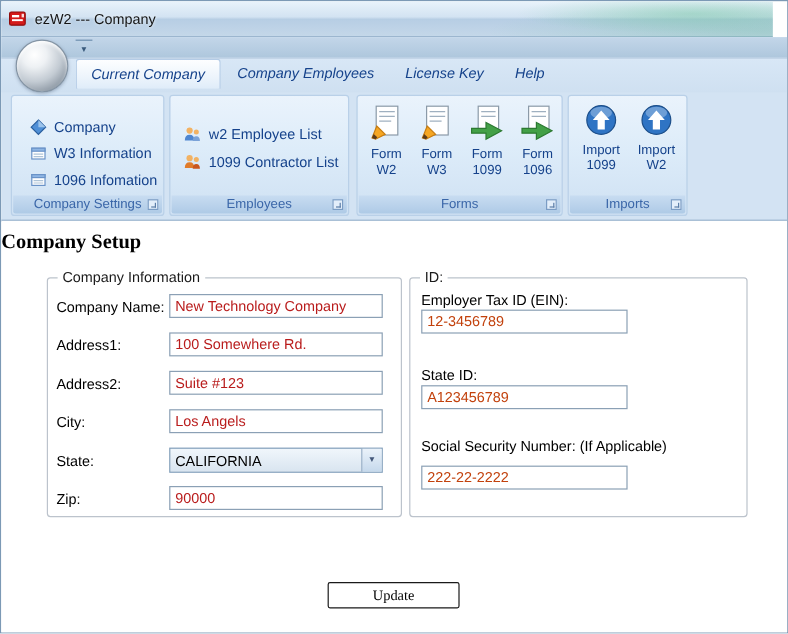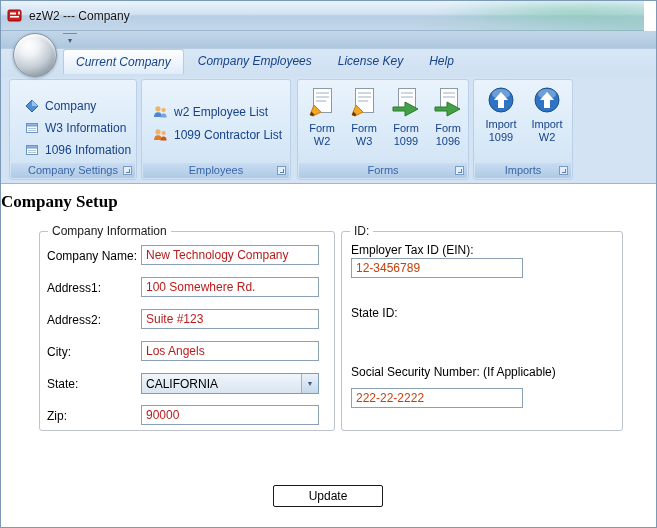--- a/index.html
+++ b/index.html
@@ -149,21 +149,21 @@
   .combo-text { flex: 1; font-size: 12px; padding-left: 4px; color: #000; overflow: hidden; white-space: nowrap; }
   .combo-btn {
     width: 17px; height: 100%; border-left: 1px solid #9ab0c8;
     background: linear-gradient(180deg, #eaf2fa, #c6d9ec);
     font-size: 7px; line-height: 19px; text-align: center; color: #44587a;
   }
 
   .update-btn {
     position: absolute; left: 272px; top: 484px; width: 110px; height: 22px;
     background: #fff; border: 1px solid #1a1a1a; border-radius: 2px;
-    font-size: 12px; font-family: Liberation Sans, sans-serif; color: #000; cursor: pointer;
+    font-size: 12px; font-family: Liberation Serif, serif; color: #000; cursor: pointer;
   }
 </style>
 </head>
 <body>
 
 <div class="window">
 
   <div class="titlebar">
     <span class="app-icon">
       <svg width="16" height="16" viewBox="0 0 16 16">
@@ -378,19 +378,20 @@
   <input class="fld-input" style="top: 404px;" value="90000">
 
   <div class="groupbox gb-id">
     <span class="gb-legend">ID:</span>
   </div>
 
   <span class="id-label" style="top:242px">Employer Tax ID (EIN):</span>
   <input class="id-input" style="top: 257px;" value="12-3456789">
 
   <span class="id-label" style="top:305px">State ID:</span>
+  <input class="id-input" style="top: 320px;" value="A123456789">
 
   <span class="id-label" style="top:364px">Social Security Number: (If Applicable)</span>
   <input class="id-input" style="top: 387px;" value="222-22-2222">
 
   <button class="update-btn">Update</button>
 
 </div>
 
 </body></html>

